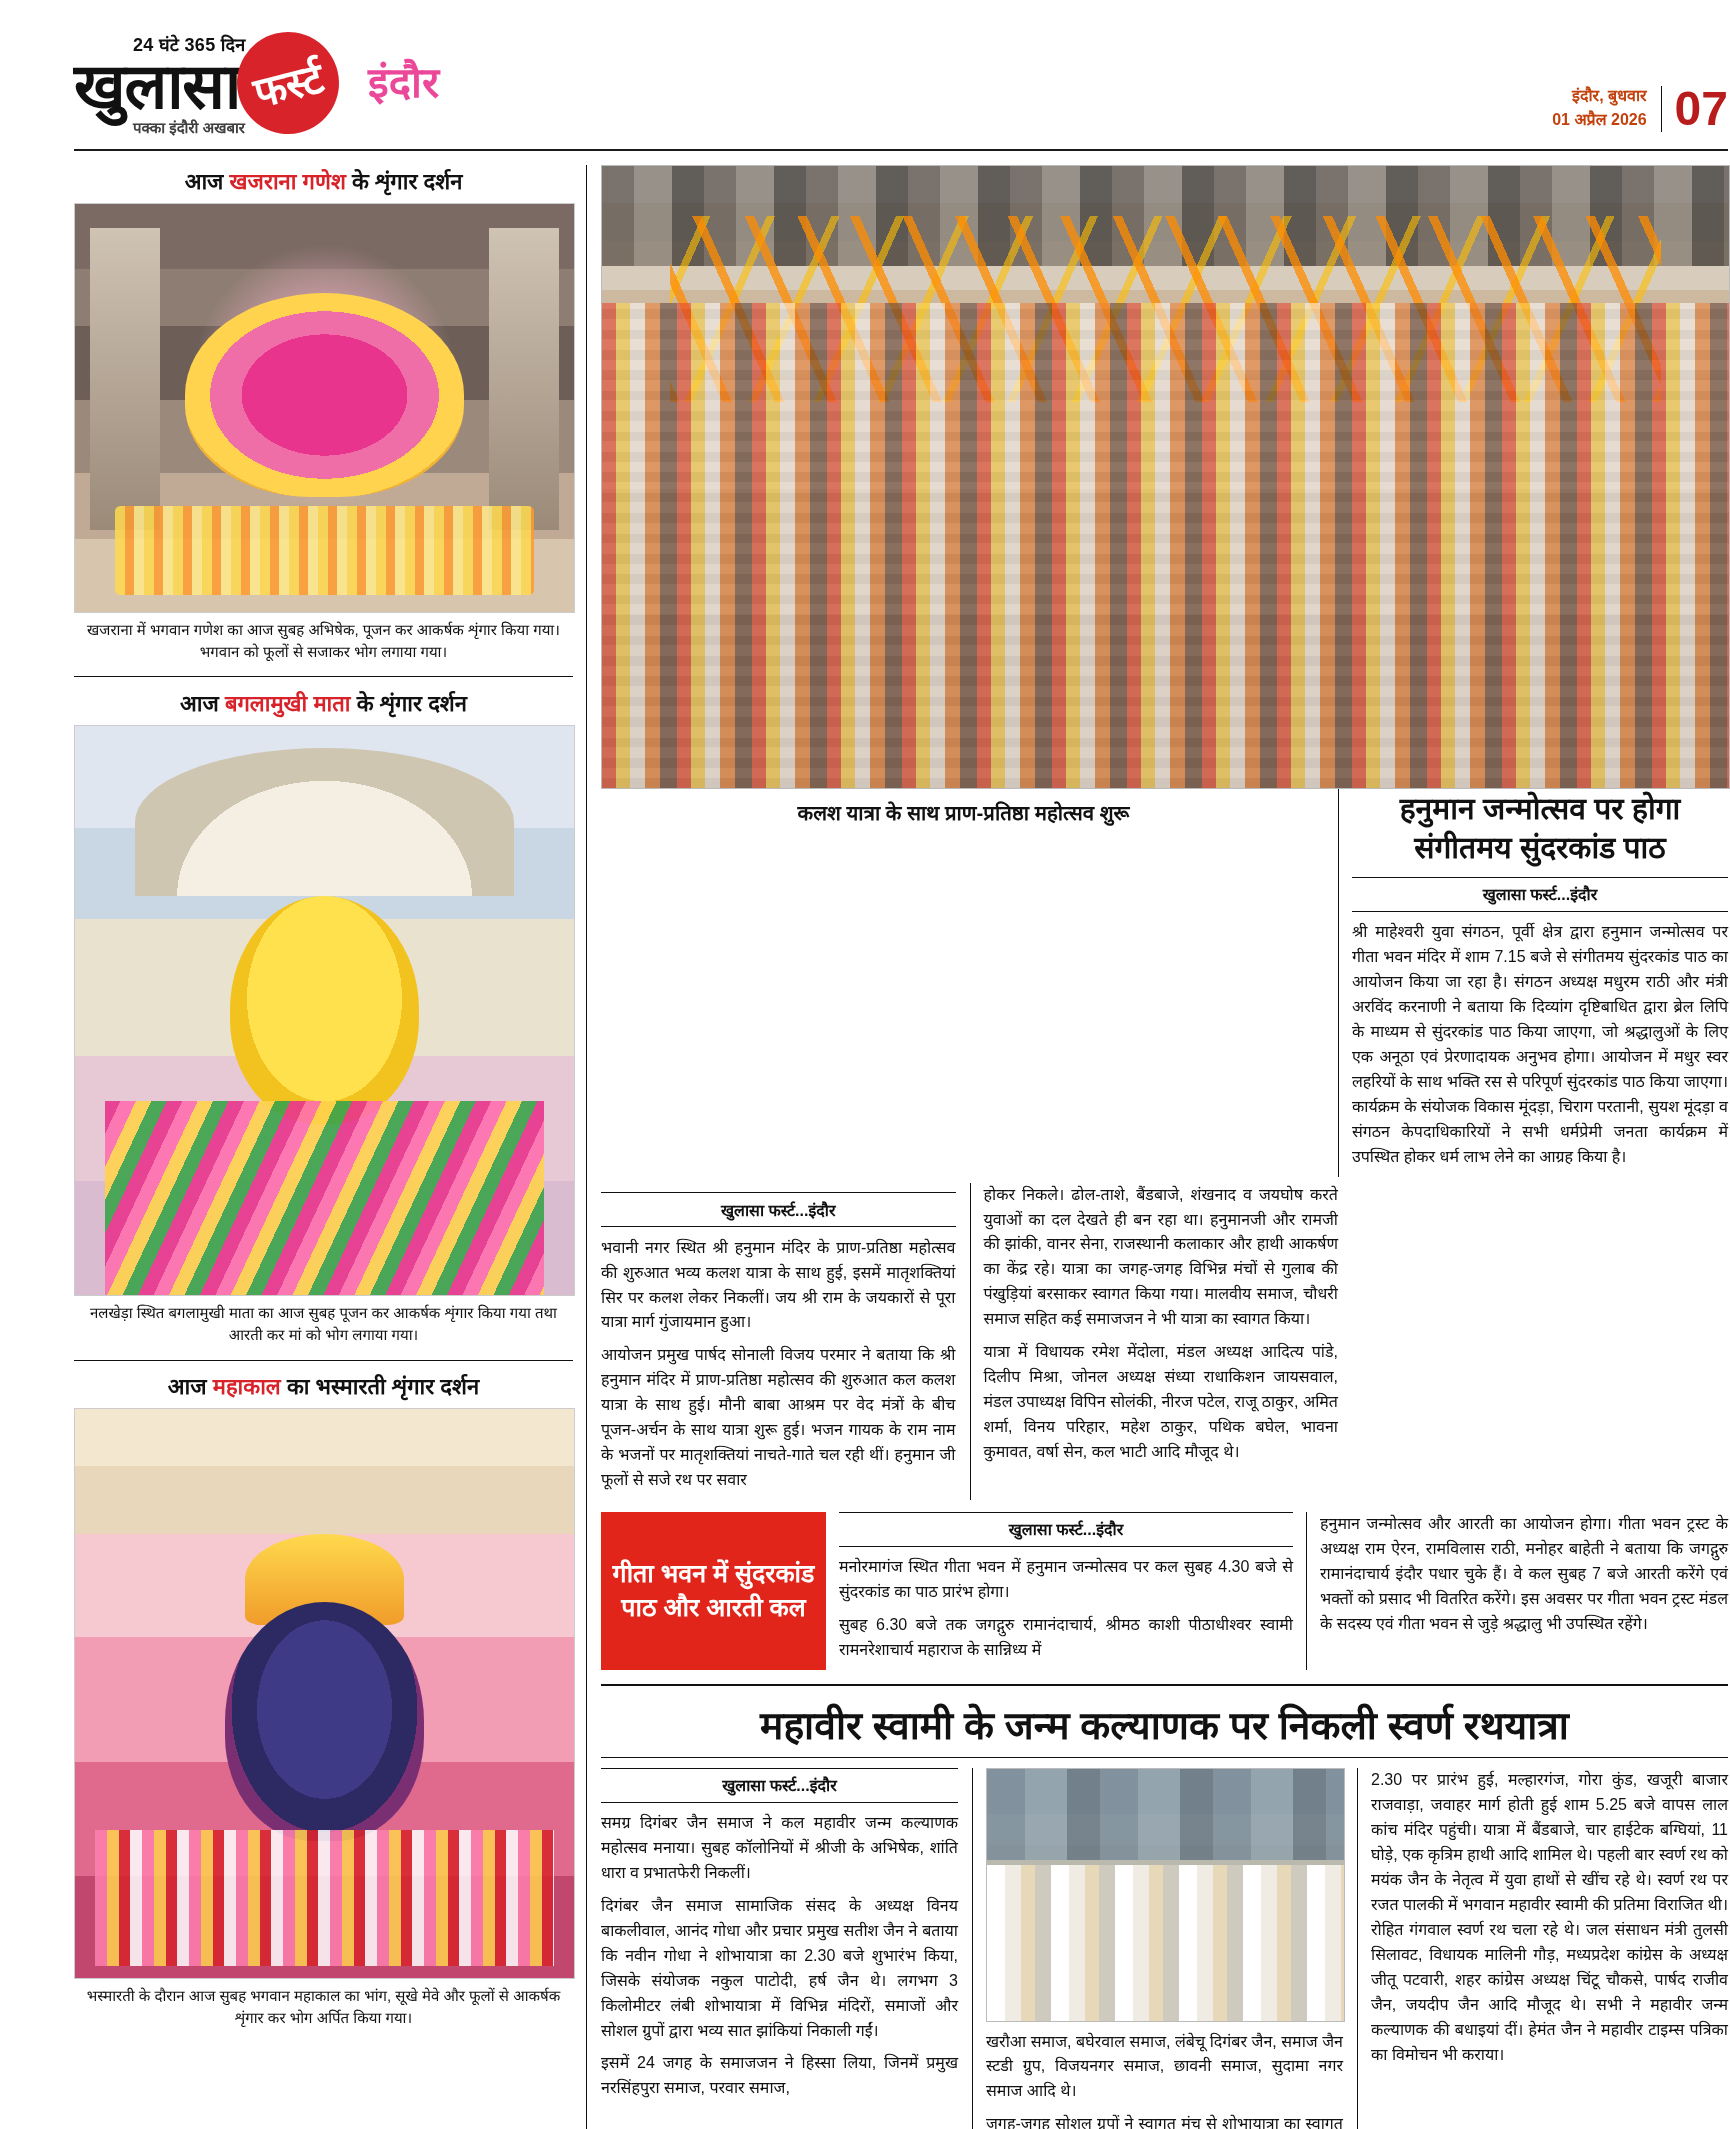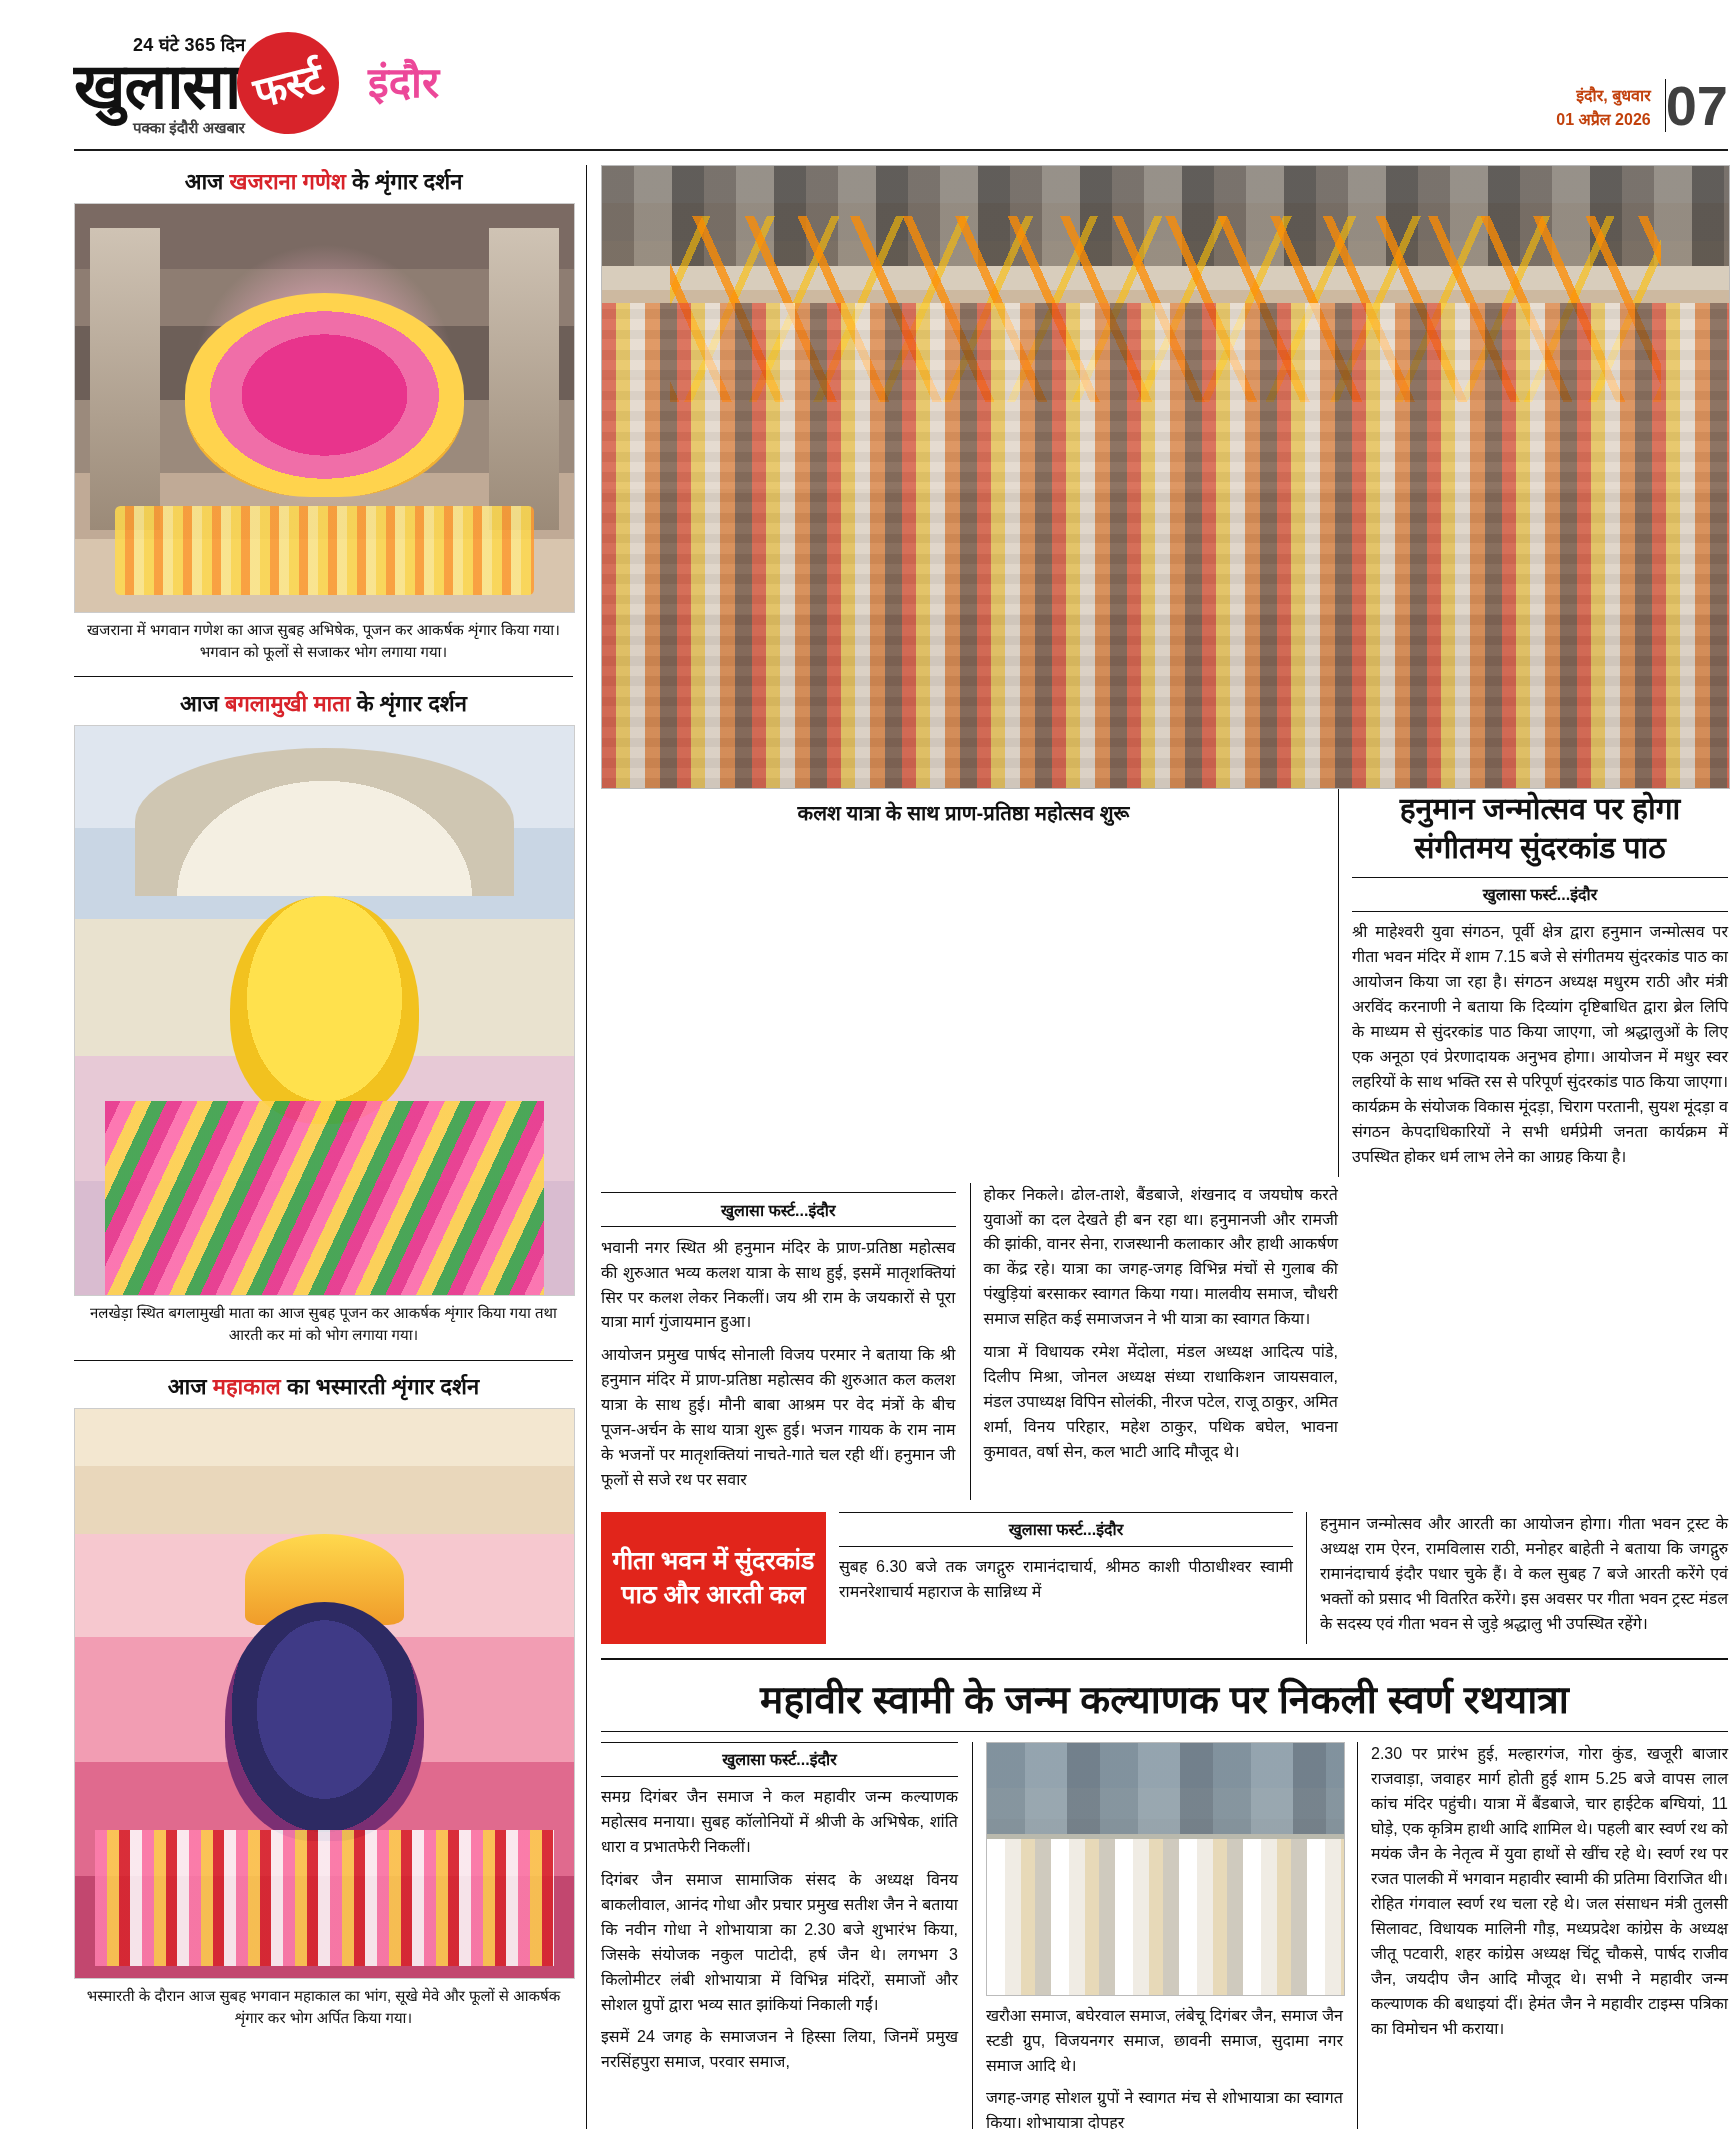--- a/index.html
+++ b/index.html
@@ -94,24 +94,25 @@
     margin-bottom: 7.5px;
   }
   .date-block {
     text-align: right;
     font-size: 16px;
     line-height: 1.5;
     color: #c2410c;
     font-weight: bold;
   }
   .page-number {
-    font-size: 56px;
-    font-weight: bold;
-    color: #404040;
+    font-size: 48px;
+    font-weight: bold;
+    color: #b91c1c;
     border-left: 1.6px solid #111;
+    padding-left: 13px;
     line-height: 0.95;
   }
 
   
   .content {
     display: flex;
     gap: 14px;
     margin-top: 14px;
   }
   .left-col {
@@ -484,20 +485,21 @@
           <p class="body">होकर निकले। ढोल-ताशे, बैंडबाजे, शंखनाद व जयघोष करते युवाओं का दल देखते ही बन रहा था। हनुमानजी और रामजी की झांकी, वानर सेना, राजस्थानी कलाकार और हाथी आकर्षण का केंद्र रहे। यात्रा का जगह-जगह विभिन्न मंचों से गुलाब की पंखुड़ियां बरसाकर स्वागत किया गया। मालवीय समाज, चौधरी समाज सहित कई समाजजन ने भी यात्रा का स्वागत किया।</p>
           <p class="body">यात्रा में विधायक रमेश मेंदोला, मंडल अध्यक्ष आदित्य पांडे, दिलीप मिश्रा, जोनल अध्यक्ष संध्या राधाकिशन जायसवाल, मंडल उपाध्यक्ष विपिन सोलंकी, नीरज पटेल, राजू ठाकुर, अमित शर्मा, विनय परिहार, महेश ठाकुर, पथिक बघेल, भावना कुमावत, वर्षा सेन, कल भाटी आदि मौजूद थे।</p>
         </div>
         <div class="col" style="flex:0 0 376px; max-width:376px;"></div>
       </div>
 
       <div class="callout-row">
         <div class="red-box">गीता भवन में सुंदरकांड पाठ और आरती कल</div>
         <div class="callout-mid">
           <div class="byline" style="margin-top:0;">खुलासा फर्स्ट...इंदौर</div>
+          <p class="body">मनोरमागंज स्थित गीता भवन में हनुमान जन्मोत्सव पर कल सुबह 4.30 बजे से सुंदरकांड का पाठ प्रारंभ होगा।</p>
           <p class="body">सुबह 6.30 बजे तक जगद्गुरु रामानंदाचार्य, श्रीमठ काशी पीठाधीश्वर स्वामी रामनरेशाचार्य महाराज के सान्निध्य में</p>
         </div>
         <div class="callout-right">
           <p class="body">हनुमान जन्मोत्सव और आरती का आयोजन होगा। गीता भवन ट्रस्ट के अध्यक्ष राम ऐरन, रामविलास राठी, मनोहर बाहेती ने बताया कि जगद्गुरु रामानंदाचार्य इंदौर पधार चुके हैं। वे कल सुबह 7 बजे आरती करेंगे एवं भक्तों को प्रसाद भी वितरित करेंगे। इस अवसर पर गीता भवन ट्रस्ट मंडल के सदस्य एवं गीता भवन से जुड़े श्रद्धालु भी उपस्थित रहेंगे।</p>
         </div>
       </div>
 
       <div class="hr-strong"></div>
 
       <div class="bottom-head">महावीर स्वामी के जन्म कल्याणक पर निकली स्वर्ण रथयात्रा</div>

